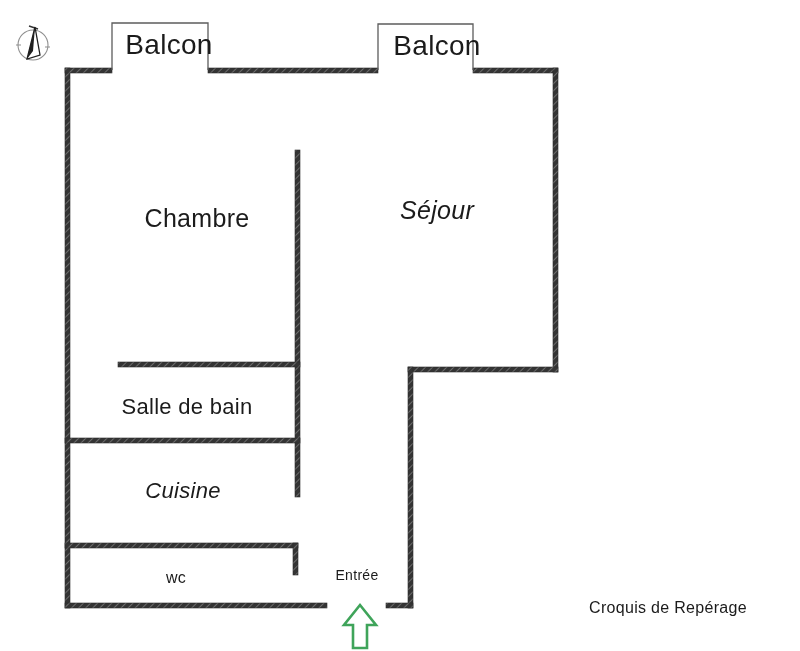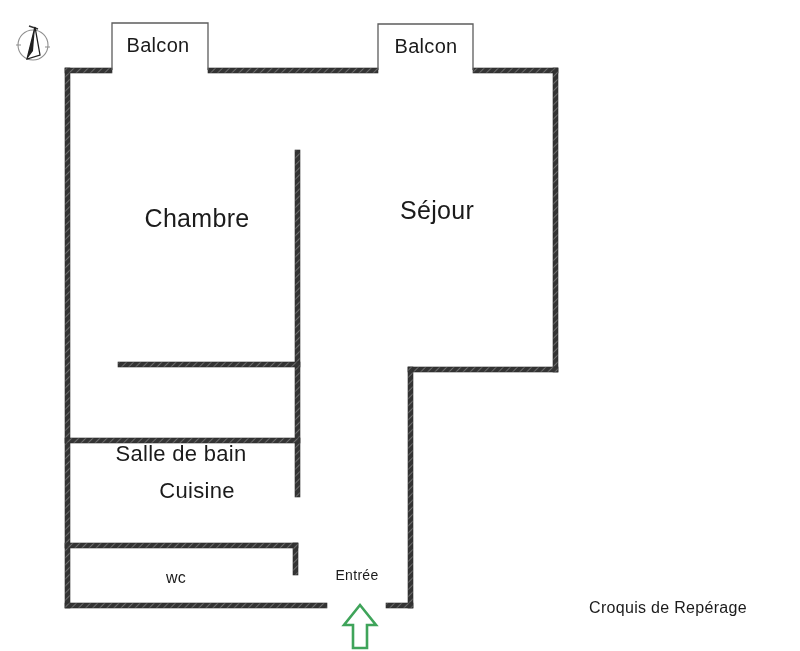--- a/index.html
+++ b/index.html
@@ -11,21 +11,21 @@
     overflow:hidden;
   }
   .plan-canvas{position:absolute;left:0;top:0;width:800px;height:651px;}
   .label{
     position:absolute;
     transform:translate(-50%,-50%);
     color:#1b1b1b;
     white-space:nowrap;
     letter-spacing:0.3px;
   }
-  .lbl-balcon{font-size:20px;}
+  .lbl-balcon{font-size:28px;margin-left:11px;}
   .lbl-room-lg{font-size:25px;}
   .lbl-room-md{font-size:22px;}
   .lbl-room-sm{font-size:16px;}
   .lbl-entree{font-size:14px;}
   .lbl-caption{font-size:16px;}
 </style>
 </head>
 <body>
 
 <svg class="plan-canvas" width="800" height="651" viewBox="0 0 800 651" xmlns="http://www.w3.org/2000/svg">
@@ -69,18 +69,18 @@
     <polygon points="35,27 27,59 40,55" fill="none" stroke="#1f1f1f" stroke-width="1.3" stroke-linejoin="miter"></polygon>
     <polygon points="35,27 27,59 33,51" fill="#1f1f1f"></polygon>
   </g>
 
   <polygon points="360,605 344,625 353,625 353,648 367,648 367,625 376,625" fill="#ffffff" stroke="#3fa45a" stroke-width="2.6" stroke-linejoin="miter"></polygon>
 </svg>
 
 <div class="label lbl-balcon" style="left:158px; top:45px;">Balcon</div>
 <div class="label lbl-balcon" style="left:426px; top:46px;">Balcon</div>
 <div class="label lbl-room-lg" style="left:177px; top:218px;margin-left:20px;">Chambre</div>
-<div class="label lbl-room-lg" style="left:437px; top:210px;">Séjour</div>
-<div class="label lbl-room-md" style="left:181px; top:407px;margin-top:47px;">Salle de bain</div>
-<div class="label lbl-room-md" style="left:197px; top:491px;">Cuisine</div>
+<div class="label lbl-room-lg" style="left:437px; top:210px;font-style:italic;">Séjour</div>
+<div class="label lbl-room-md" style="left:187px; top:407px;">Salle de bain</div>
+<div class="label lbl-room-md" style="left:183px; top:491px;font-style:italic;">Cuisine</div>
 <div class="label lbl-room-sm" style="left:176px; top:578px;">wc</div>
 <div class="label lbl-entree" style="left:357px; top:575px;">Entrée</div>
 <div class="label lbl-caption" style="left:668px; top:608px;">Croquis de Repérage</div>
 
 </body></html>

